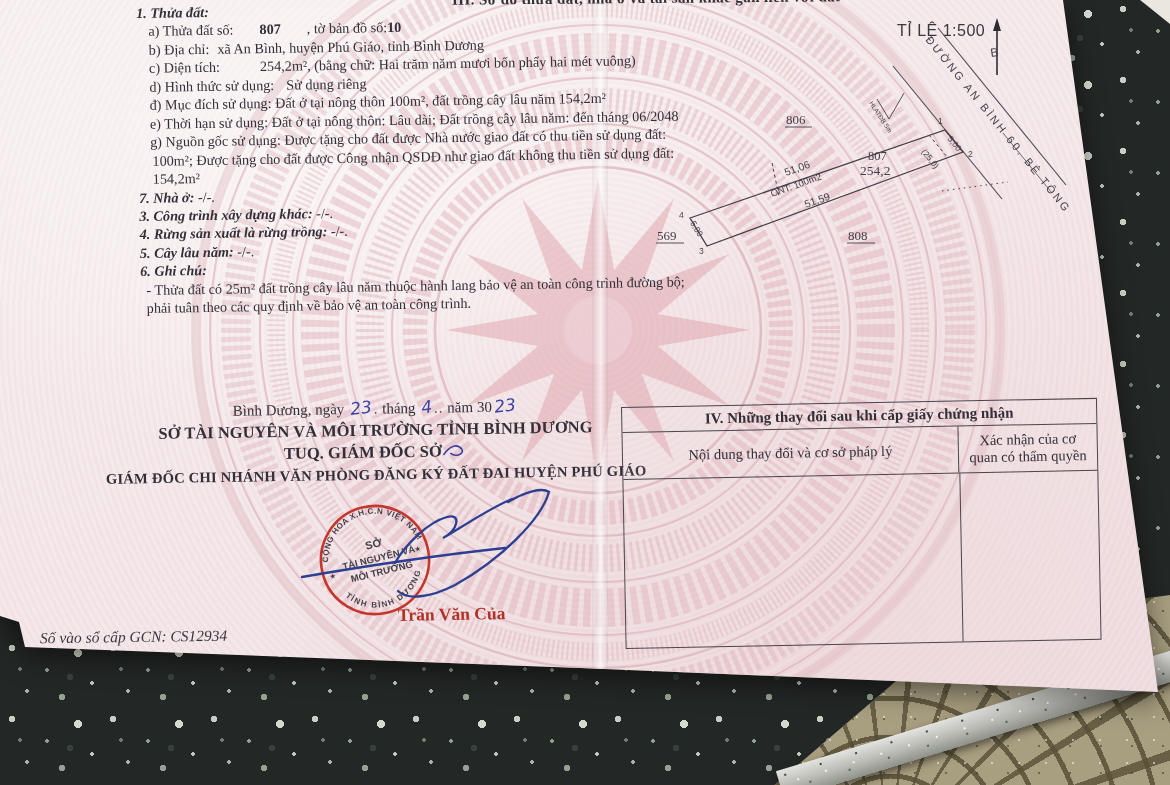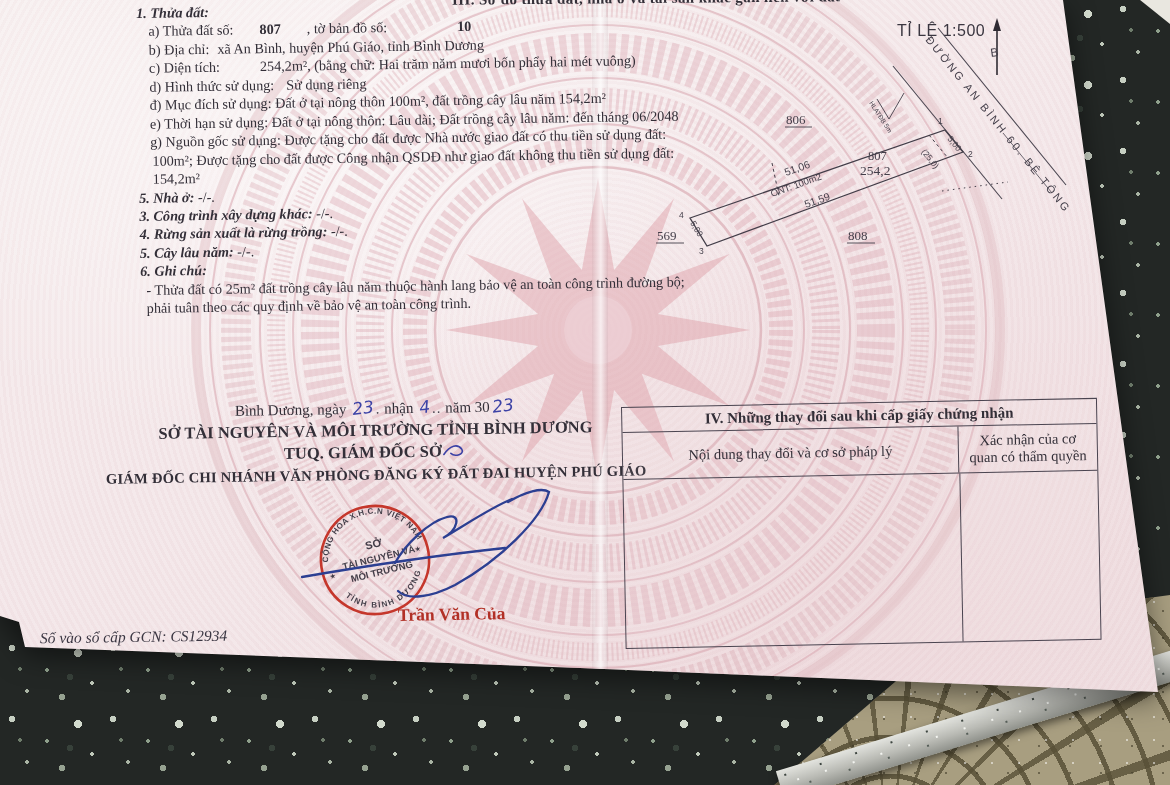--- a/index.html
+++ b/index.html
@@ -112,28 +112,28 @@
     </svg>
 
     <div id="crease" class="abs"></div>
 
     <div id="heading3" class="abs ink">III. Sơ đồ thửa đất, nhà ở và tài sản khác gắn liền với đất</div>
 
     <div id="scale" class="abs">TỈ LỆ 1:500</div>
 
     <div id="sec1" class="abs">
       <div class="ln sechead">1. Thửa đất:</div>
-      <div class="ln"><span>a) Thửa đất số:</span><span class="bv gap26">807</span><span class="gap26">, tờ bản đồ số:</span><span class="bv" style="margin-left:70px">10</span></div>
+      <div class="ln"><span>a) Thửa đất số:</span><span class="bv gap26">807</span><span class="gap26">, tờ bản đồ số:</span><span class="bv" style="">10</span></div>
       <div class="ln"><span>b) Địa chỉ:</span><span class="gap8">xã An Bình, huyện Phú Giáo, tỉnh Bình Dương</span></div>
       <div class="ln"><span>c) Diện tích:</span><span class="gap40">254,2m², (bằng chữ: Hai trăm năm mươi bốn phẩy hai mét vuông)</span></div>
       <div class="ln"><span>d) Hình thức sử dụng:</span><span class="gap12">Sử dụng riêng</span></div>
       <div class="ln">đ) Mục đích sử dụng:  Đất ở tại nông thôn 100m², đất trồng cây lâu năm 154,2m²</div>
       <div class="ln">e) Thời hạn sử dụng:  Đất ở tại nông thôn: Lâu dài; Đất trồng cây lâu năm: đến tháng 06/2048</div>
       <div class="ln">g) Nguồn gốc sử dụng: Được tặng cho đất được Nhà nước giao đất có thu tiền sử dụng đất: 100m²; Được tặng cho đất được Công nhận QSDĐ như giao đất không thu tiền sử dụng đất: 154,2m²</div>
-      <div class="ln sechead"><span class="inlhead">5. Nhà ở:</span> <span style="font-weight:normal;font-style:normal">-/-.</span></div>
+      <div class="ln sechead"><span class="inlhead">7. Nhà ở:</span> <span style="font-weight:normal;font-style:normal">-/-.</span></div>
       <div class="ln sechead"><span class="inlhead">3. Công trình xây dựng khác:</span> <span style="font-weight:normal;font-style:normal">-/-.</span></div>
       <div class="ln sechead"><span class="inlhead">4. Rừng sản xuất là rừng trồng:</span> <span style="font-weight:normal;font-style:normal">-/-.</span></div>
       <div class="ln sechead"><span class="inlhead">5. Cây lâu năm:</span> <span style="font-weight:normal;font-style:normal">-/-.</span></div>
       <div class="ln sechead">6. Ghi chú:</div>
       <div class="ln wrapln" style="padding-left:4px">- Thửa đất có 25m² đất trồng cây lâu năm thuộc hành lang bảo vệ an toàn công trình đường bộ; phải tuân theo các quy định về bảo vệ an toàn công trình.</div>
     </div>
 
     <svg class="abs" style="left:620px;top:8px" width="460" height="300" viewBox="620 8 460 300">
 
       <g>
@@ -176,21 +176,21 @@
       <text class="serif-svg" x="848" y="240" font-size="13">808</text>
       <line x1="847" y1="243" x2="875" y2="243" stroke="#433e49" stroke-width=".9"></line>
       <text class="serif-svg" x="657" y="240" font-size="13">569</text>
       <line x1="656" y1="243" x2="684" y2="243" stroke="#433e49" stroke-width=".9"></line>
     </svg>
 
     <div id="signing" class="abs">
       <div id="date-line">
         <span>Bình Dương, ngày</span>
         <span class="hw">23</span><span class="dots">.</span>
-        <span>nhận</span>
+        <span>tháng</span>
         <span class="hw">4</span><span class="dots">..</span>
         <span>năm 30</span><span class="hw">23</span>
       </div>
       <div class="deptline">SỞ TÀI NGUYÊN VÀ MÔI TRƯỜNG TỈNH BÌNH DƯƠNG</div>
       <div class="deptline"><span>TUQ. GIÁM ĐỐC SỞ</span><svg width="26" height="16" style="vertical-align:-2px">
               <path d="M2 12 C8 3,16 1,20 7 C23 12,13 15,9 11" fill="none" stroke="#3c42a6" stroke-width="1.6" stroke-linecap="round"></path>
             </svg></div>
       <div class="deptline3">GIÁM ĐỐC CHI NHÁNH VĂN PHÒNG ĐĂNG KÝ ĐẤT ĐAI HUYỆN PHÚ GIÁO</div>
     </div>
 

